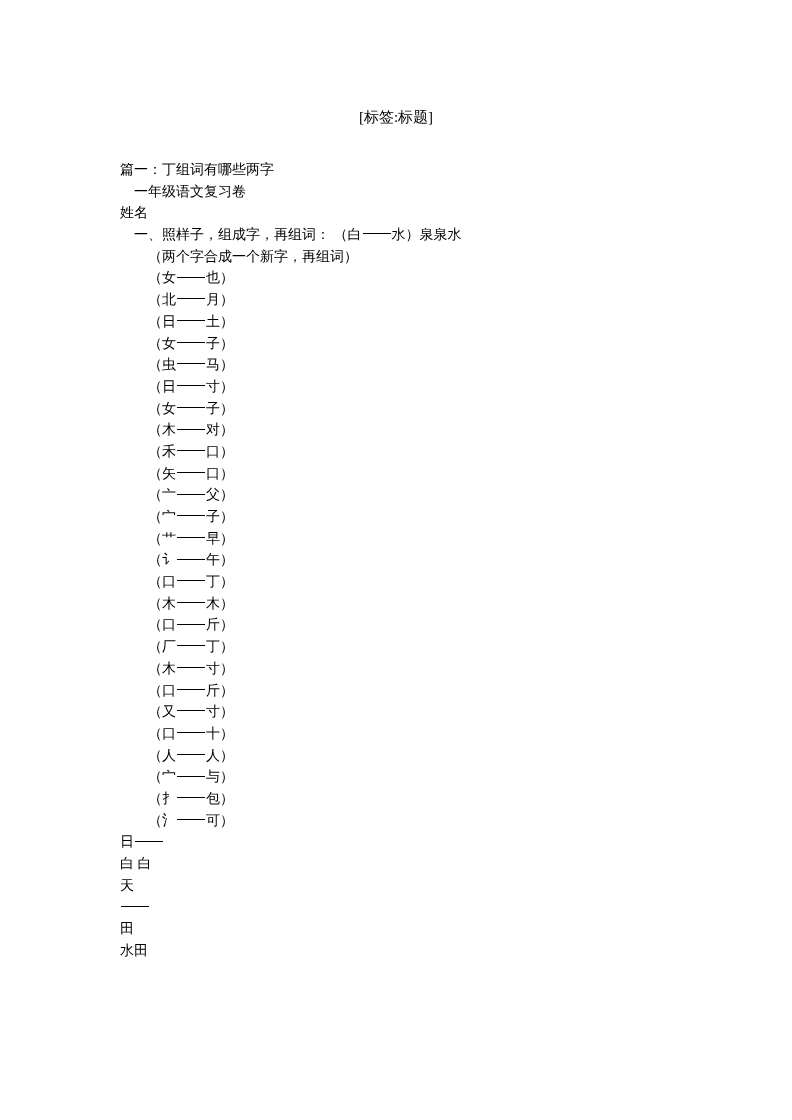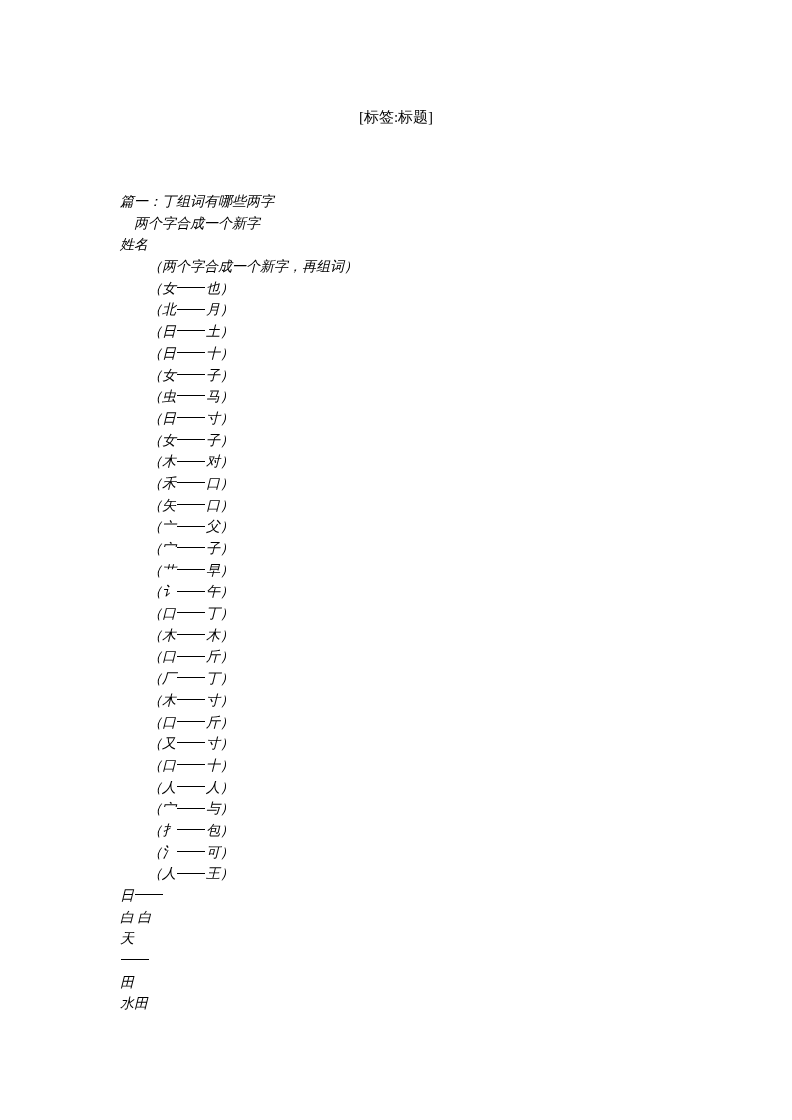--- a/index.html
+++ b/index.html
@@ -12,26 +12,25 @@
       height: 1120px;
       background: #ffffff;
       font-family: "SimSun", "宋体", serif;
       font-size: 14px;
       color: #000;
       padding: 108px 120px 60px 120px;
       position: relative;
     }
     .title {
       text-align: center;
-      margin-bottom: 64px;
+      margin-bottom: 32px;
       font-size: 15px;
     }
     .content {
       line-height: 1.55;
-      font-style: italic;
     }
     .line {
       white-space: nowrap;
     }
     .indent-1 {
       padding-left: 14px;
     }
     .indent-2 {
       padding-left: 28px;
     }
@@ -44,29 +43,31 @@
       top: -2px;
     }
   </style>
 </head>
 <body>
 
 <div class="title">[标签:标题]</div>
 
 <div class="content">
   <div class="line">篇一：丁组词有哪些两字</div>
-  <div class="line indent-1">两个字合成一个新字</div>
+  <div class="line indent-1">一年级语文复习卷</div>
   <div class="line">姓名</div>
+  <div class="line indent-1">
+    <span>一、照样子，组成字，再组词：   （白</span><span class="long-line" style="width:28px;"></span><span>水）泉泉水</span>
+  </div>
   <div class="line indent-2">（两个字合成一个新字，再组词）</div>
 
   <div id="pairs-container">
       <div class="line indent-2">（<span>女</span><span class="long-line" style="width: 28px;"></span><span>也</span>）</div>
       <div class="line indent-2">（<span>北</span><span class="long-line" style="width: 28px;"></span><span>月</span>）</div>
       <div class="line indent-2">（<span>日</span><span class="long-line" style="width: 28px;"></span><span>土</span>）</div>
-      <div class="line indent-2">（<span>日</span><span class="long-line" style="width: 28px;"></span><span>十</span>）</div>
       <div class="line indent-2">（<span>女</span><span class="long-line" style="width: 28px;"></span><span>子</span>）</div>
       <div class="line indent-2">（<span>虫</span><span class="long-line" style="width: 28px;"></span><span>马</span>）</div>
       <div class="line indent-2">（<span>日</span><span class="long-line" style="width: 28px;"></span><span>寸</span>）</div>
       <div class="line indent-2">（<span>女</span><span class="long-line" style="width: 28px;"></span><span>子</span>）</div>
       <div class="line indent-2">（<span>木</span><span class="long-line" style="width: 28px;"></span><span>对</span>）</div>
       <div class="line indent-2">（<span>禾</span><span class="long-line" style="width: 28px;"></span><span>口</span>）</div>
       <div class="line indent-2">（<span>矢</span><span class="long-line" style="width: 28px;"></span><span>口</span>）</div>
       <div class="line indent-2">（<span>亠</span><span class="long-line" style="width: 28px;"></span><span>父</span>）</div>
       <div class="line indent-2">（<span>宀</span><span class="long-line" style="width: 28px;"></span><span>子</span>）</div>
       <div class="line indent-2">（<span>艹</span><span class="long-line" style="width: 28px;"></span><span>早</span>）</div>
@@ -76,21 +77,20 @@
       <div class="line indent-2">（<span>口</span><span class="long-line" style="width: 28px;"></span><span>斤</span>）</div>
       <div class="line indent-2">（<span>厂</span><span class="long-line" style="width: 28px;"></span><span>丁</span>）</div>
       <div class="line indent-2">（<span>木</span><span class="long-line" style="width: 28px;"></span><span>寸</span>）</div>
       <div class="line indent-2">（<span>口</span><span class="long-line" style="width: 28px;"></span><span>斤</span>）</div>
       <div class="line indent-2">（<span>又</span><span class="long-line" style="width: 28px;"></span><span>寸</span>）</div>
       <div class="line indent-2">（<span>口</span><span class="long-line" style="width: 28px;"></span><span>十</span>）</div>
       <div class="line indent-2">（<span>人</span><span class="long-line" style="width: 28px;"></span><span>人</span>）</div>
       <div class="line indent-2">（<span>宀</span><span class="long-line" style="width: 28px;"></span><span>与</span>）</div>
       <div class="line indent-2">（<span>扌</span><span class="long-line" style="width: 28px;"></span><span>包</span>）</div>
       <div class="line indent-2">（<span>氵</span><span class="long-line" style="width: 28px;"></span><span>可</span>）</div>
-      <div class="line indent-2">（<span>人</span><span class="long-line" style="width: 28px;"></span><span>王</span>）</div>
     </div>
 
   <div class="line">
     <span>日</span><span class="long-line" style="width:28px;"></span>
   </div>
   <div class="line">白 白</div>
   <div class="line">天</div>
   <div class="line"><span class="long-line" style="width:28px;"></span></div>
   <div class="line">田</div>
   <div class="line">水田</div>

